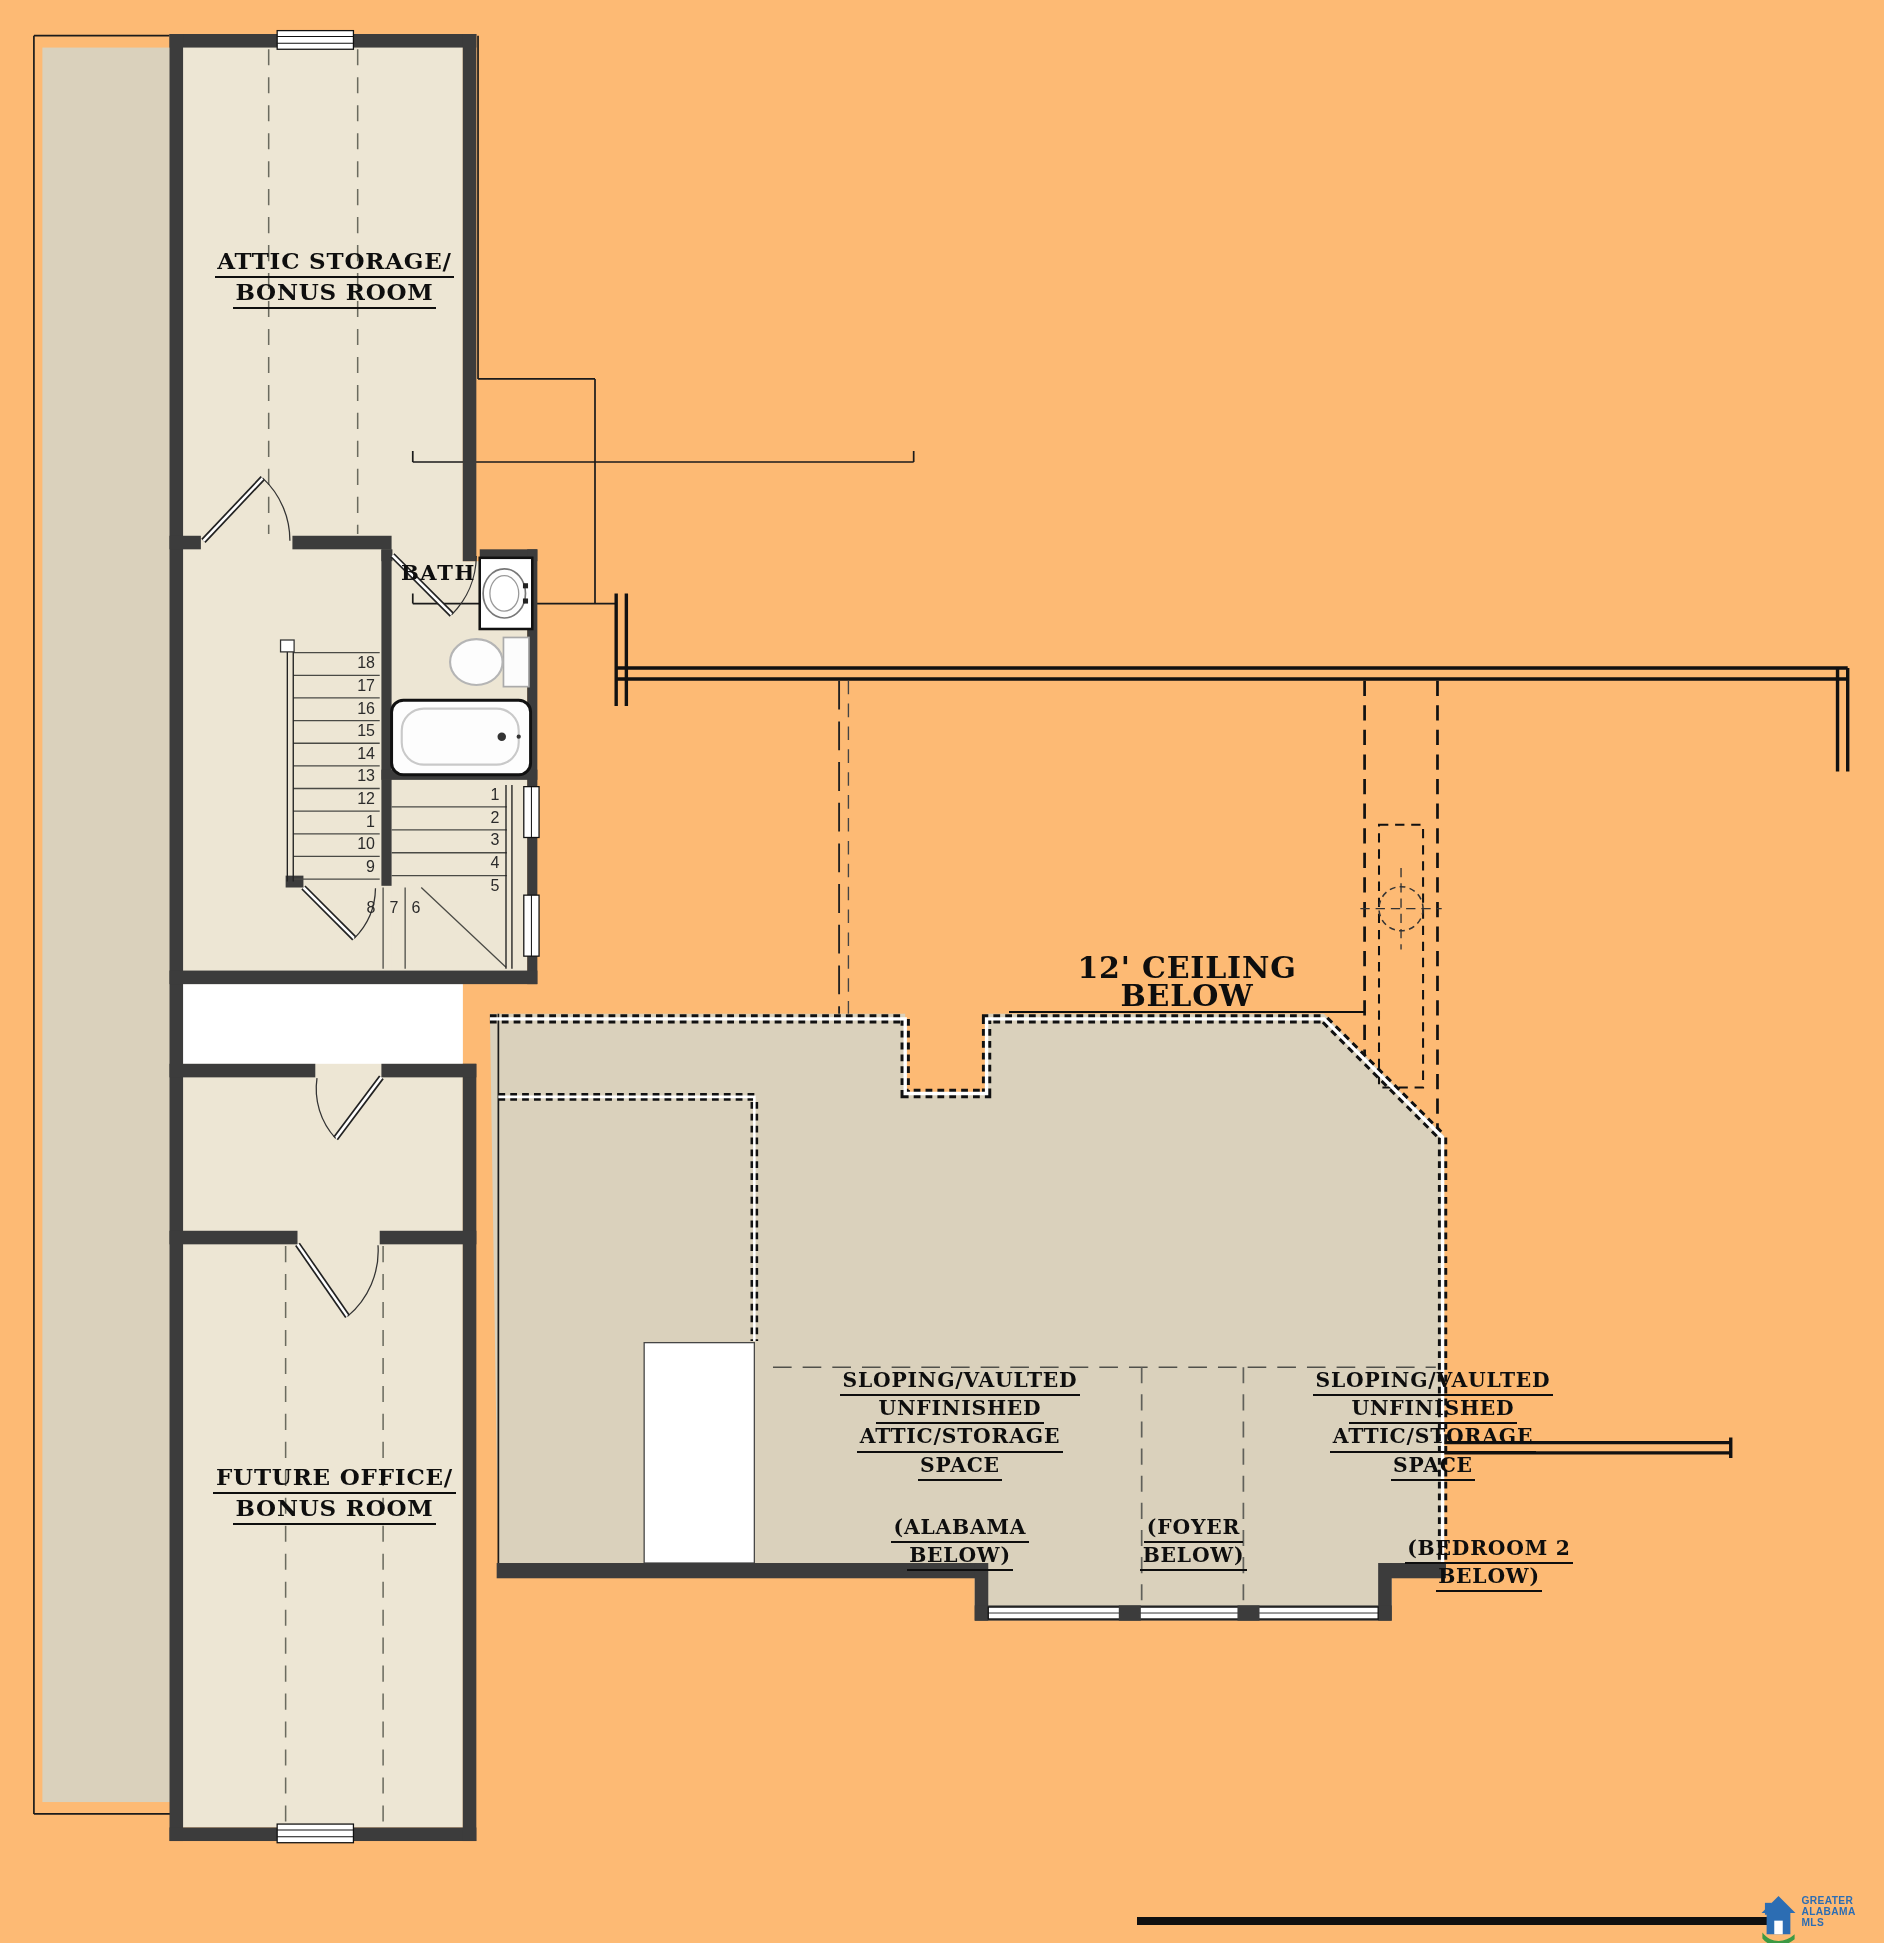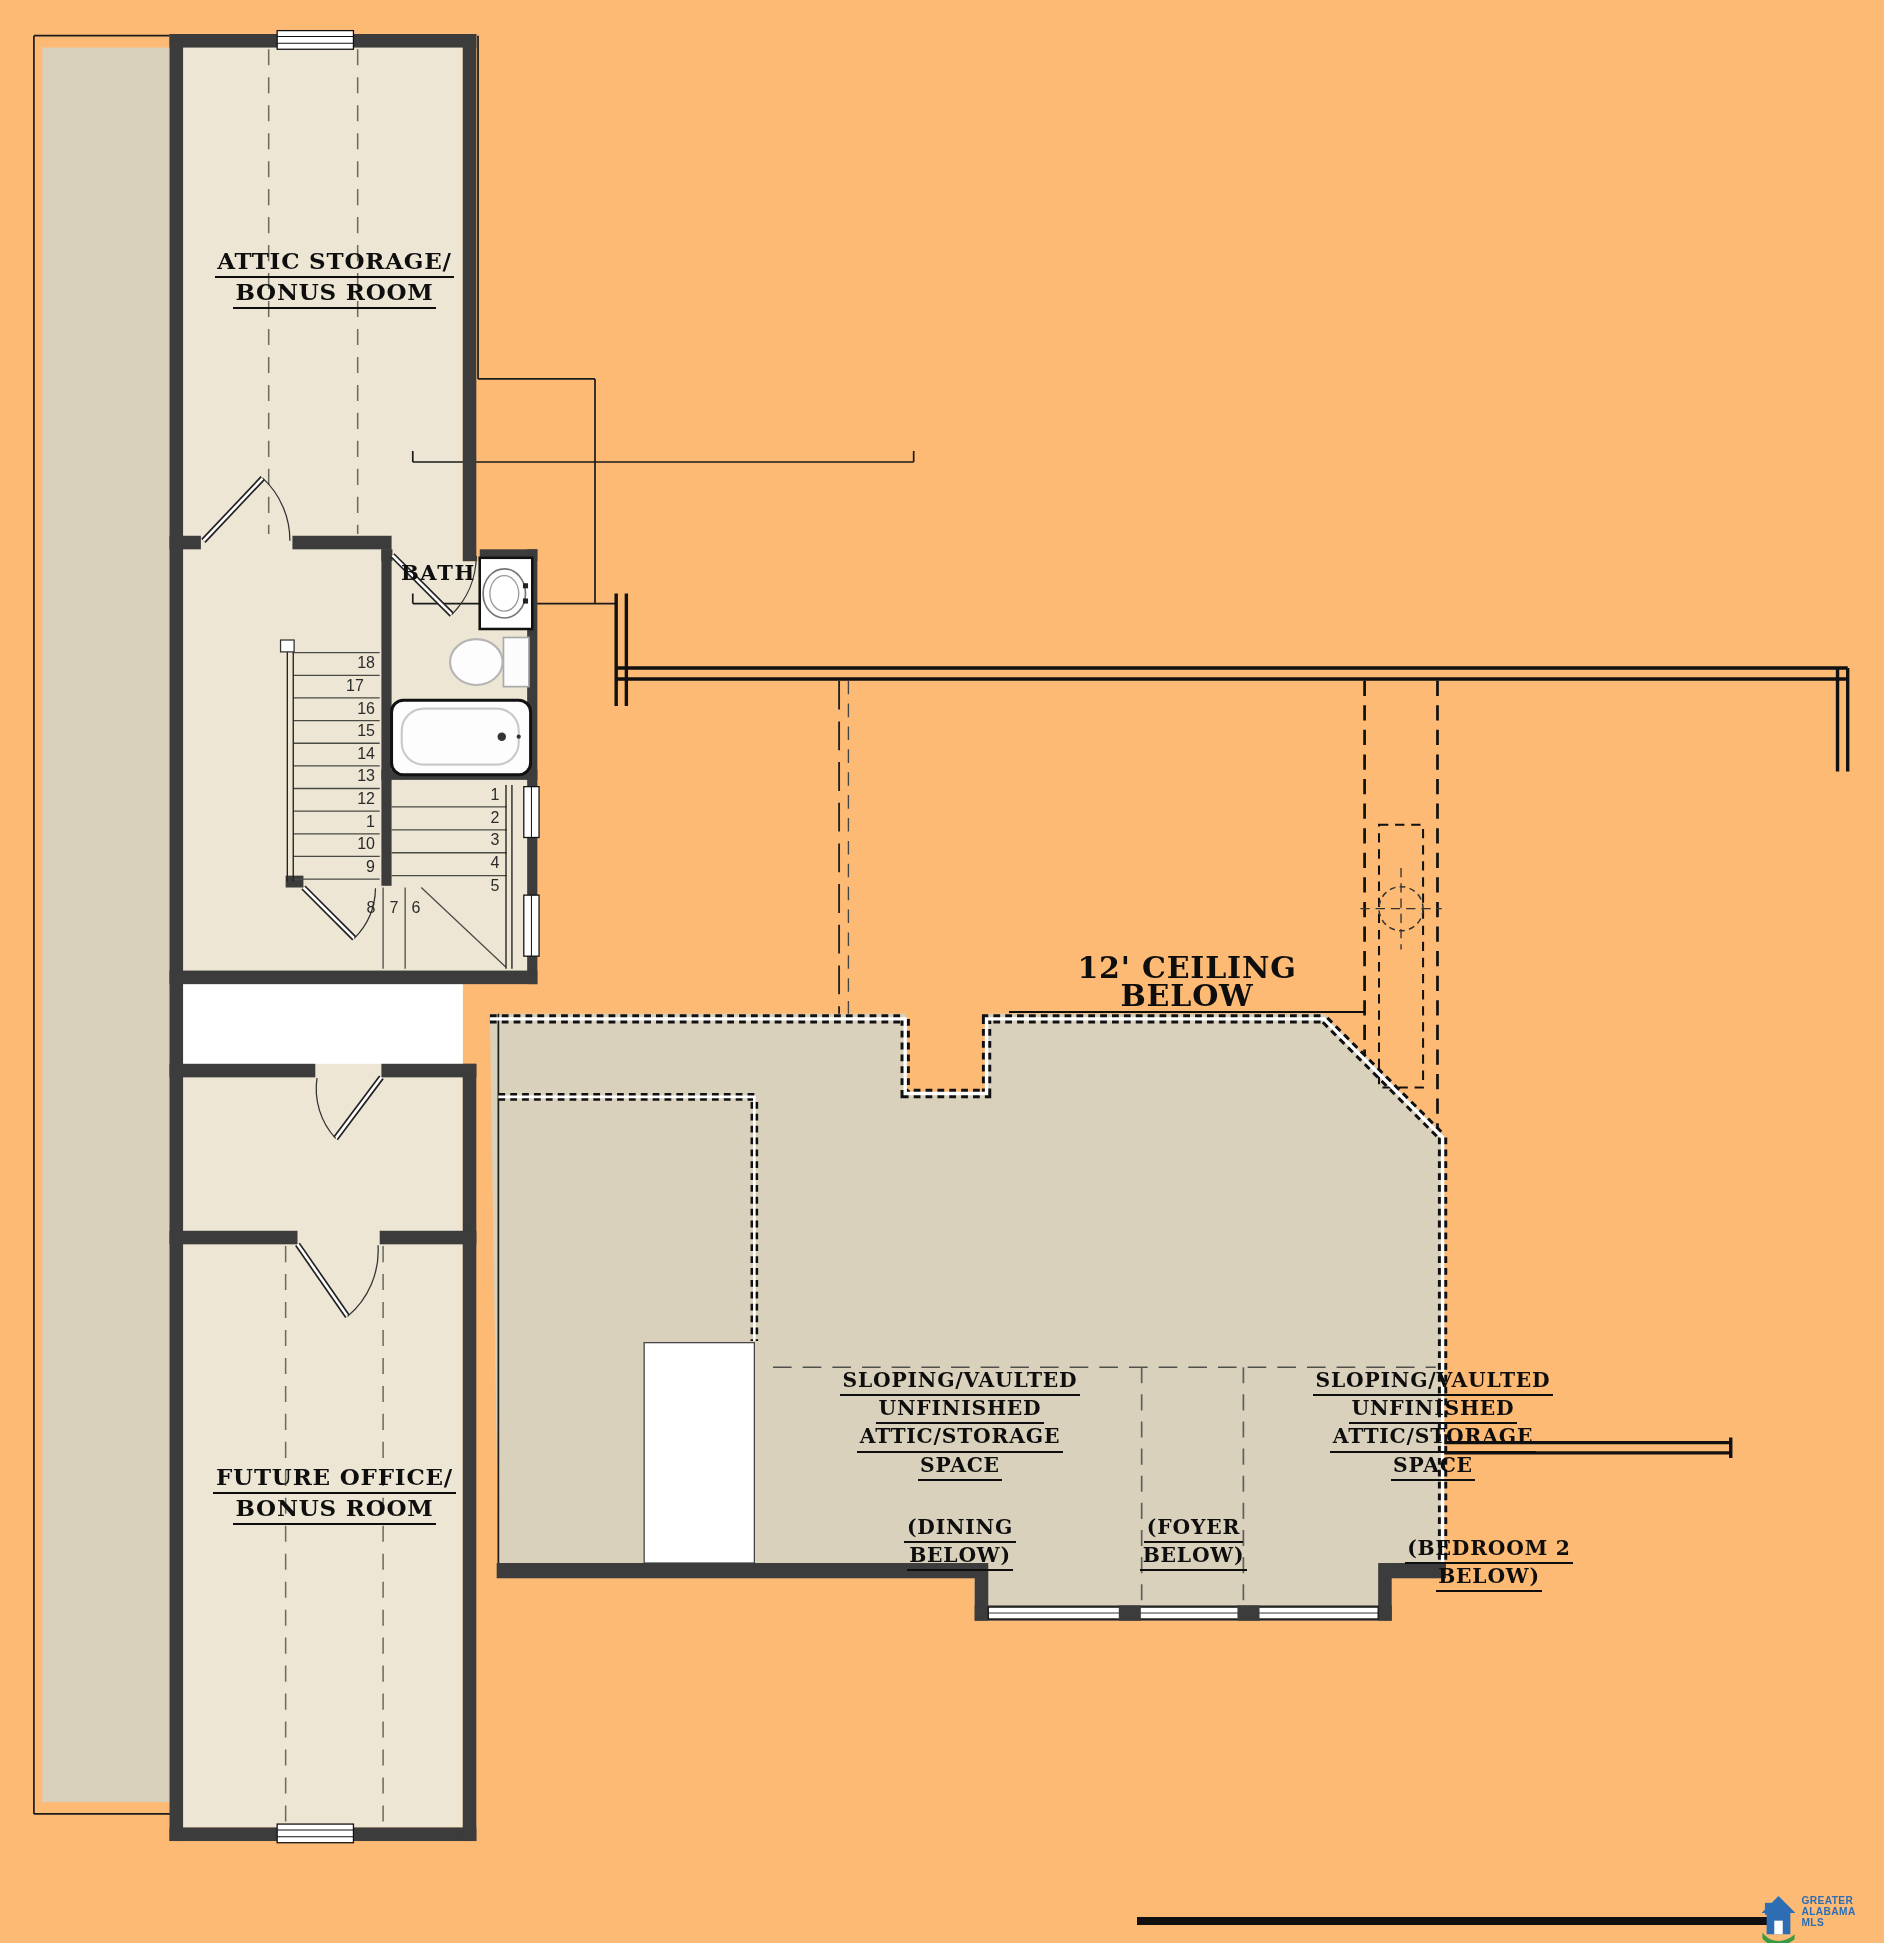--- a/index.html
+++ b/index.html
@@ -216,21 +216,21 @@
     <span class="ln"><span class="ul">BONUS ROOM</span></span>
   </div>
 
   <div class="lbl lbl-small lbl-dining-main">
     <span class="ln"><span class="ul">SLOPING/VAULTED</span></span>
     <span class="ln"><span class="ul">UNFINISHED</span></span>
     <span class="ln"><span class="ul">ATTIC/STORAGE</span></span>
     <span class="ln"><span class="ul">SPACE</span></span>
   </div>
   <div class="lbl lbl-small lbl-dining-sub">
-    <span class="ln"><span class="ul">(DINING</span></span>
+    <span class="ln"><span class="ul">(ALABAMA</span></span>
     <span class="ln"><span class="ul">BELOW)</span></span>
   </div>
 
   <div class="lbl lbl-small lbl-foyer-sub">
     <span class="ln"><span class="ul">(FOYER</span></span>
     <span class="ln"><span class="ul">BELOW)</span></span>
   </div>
 
   <div class="lbl lbl-small lbl-bedroom-main">
     <span class="ln"><span class="ul">SLOPING/VAULTED</span></span>
@@ -238,21 +238,21 @@
     <span class="ln"><span class="ul">ATTIC/STORAGE</span></span>
     <span class="ln"><span class="ul">SPACE</span></span>
   </div>
   <div class="lbl lbl-small lbl-bedroom-sub">
     <span class="ln"><span class="ul">(BEDROOM 2</span></span>
     <span class="ln"><span class="ul">BELOW)</span></span>
   </div>
 
   <div id="stair-numbers">
       <div class="snum" style="left: 346px; top: 654px; width: 29px; text-align: right;">18</div>
-      <div class="snum" style="left: 346px; top: 677px; width: 29px; text-align: left;">17</div>
+      <div class="snum" style="left: 346px; top: 677px; width: 29px; text-align: right;">17</div>
       <div class="snum" style="left: 346px; top: 700px; width: 29px; text-align: right;">16</div>
       <div class="snum" style="left: 346px; top: 722px; width: 29px; text-align: right;">15</div>
       <div class="snum" style="left: 346px; top: 745px; width: 29px; text-align: right;">14</div>
       <div class="snum" style="left: 346px; top: 767px; width: 29px; text-align: right;">13</div>
       <div class="snum" style="left: 346px; top: 790px; width: 29px; text-align: right;">12</div>
       <div class="snum" style="left: 346px; top: 813px; width: 29px; text-align: right;">1</div>
       <div class="snum" style="left: 346px; top: 835px; width: 29px; text-align: right;">10</div>
       <div class="snum" style="left: 346px; top: 858px; width: 29px; text-align: right;">9</div>
       <div class="snum" style="left: 483px; top: 786px; width: 24px; text-align: center;">1</div>
       <div class="snum" style="left: 483px; top: 809px; width: 24px; text-align: center;">2</div>

